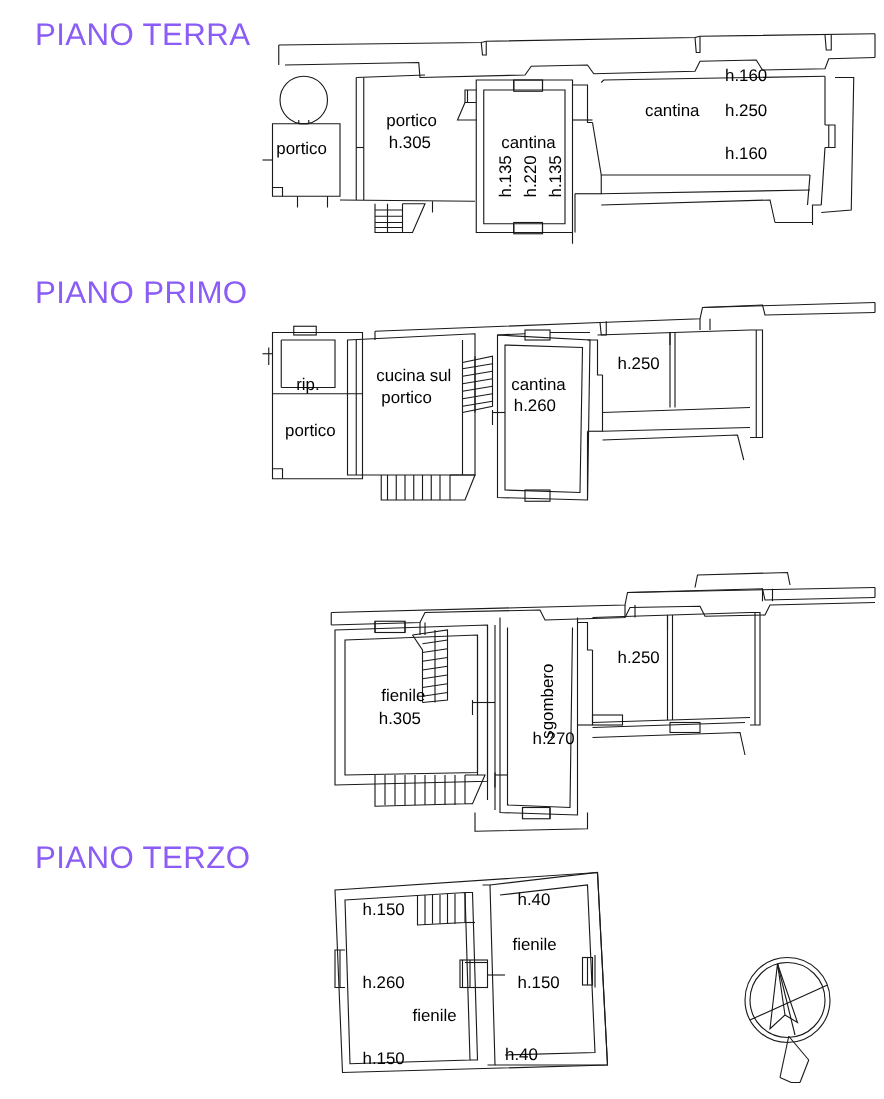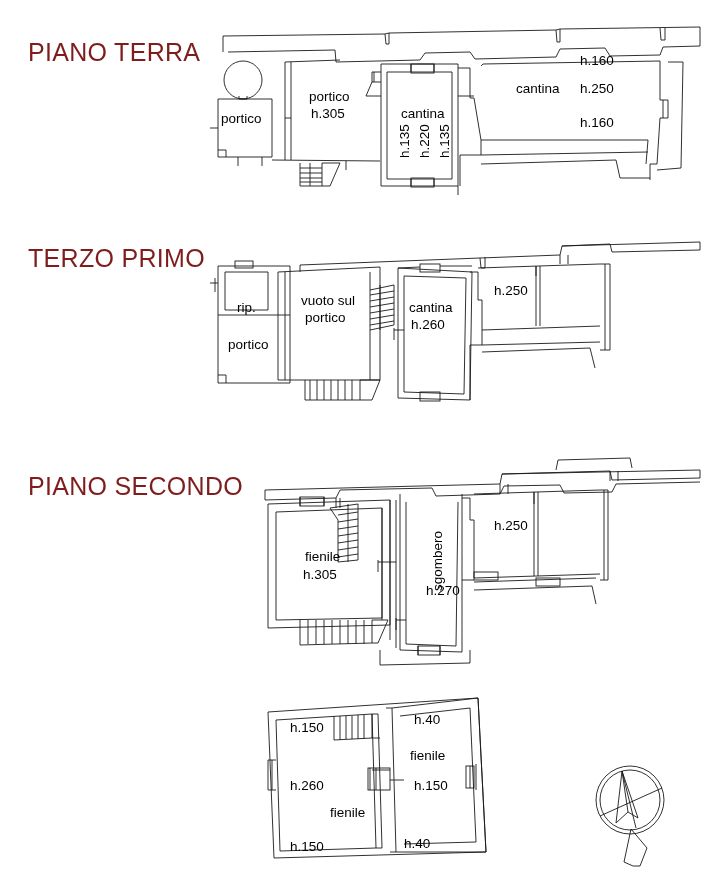--- a/index.html
+++ b/index.html
@@ -18,23 +18,22 @@
     height: 879px;
     background: #ffffff;
     overflow: hidden;
   }
   .floor-title {
     position: absolute;
     font-family: "Liberation Sans", sans-serif;
     font-size: 25px;
     font-weight: 400;
     letter-spacing: 0.3px;
-    color: #7f1d1d;
+    color: #8b5cf6;
     white-space: nowrap;
-    margin-top: 24px;
   }
   .plan-svg {
     position: absolute;
     left: 0;
     top: 0;
     width: 707px;
     height: 879px;
     pointer-events: none;
   }
   .lbl {
@@ -49,22 +48,22 @@
     transform: rotate(-90deg);
     transform-origin: left top;
   }
 </style>
 </head>
 <body>
 
 <div id="page">
 
   <div class="floor-title" style="left:28px; top:14px;">PIANO TERRA</div>
-  <div class="floor-title" style="left:28px; top:220px;">TERZO PRIMO</div>
-  <div class="floor-title" style="left:28px; top:448px;">PIANO SECONDO</div>
+  <div class="floor-title" style="left:28px; top:220px;">PIANO PRIMO</div>
+  <div class="floor-title" style="left:28px; top:672px;">PIANO TERZO</div>
 
   <svg class="plan-svg" viewBox="0 0 707 879">
     <g fill="none" stroke="#1a1a1a" stroke-width="0.9" stroke-linejoin="miter" stroke-linecap="butt">
 
       <g>
 
         <path d="M223,36 L385,34 L389,33 L556,30 L560,29 L700,27"></path>
         <path d="M223,36 L223,52"></path>
         <path d="M385,34 L386,44 L389,44 L389,33"></path>
         <path d="M556,30 L557,42 L560,42 L560,29"></path>
@@ -291,21 +290,21 @@
 
   <div class="lbl" style="left:580px; top:53px;">h.160</div>
   <div class="lbl" style="left:580px; top:115px;">h.160</div>
 
   <div class="lbl rot90" style="left:397px; top:158px;">h.135</div>
   <div class="lbl rot90" style="left:417px; top:158px;">h.220</div>
   <div class="lbl rot90" style="left:437px; top:158px;">h.135</div>
 
   <div class="lbl" style="left:237px; top:300px;">rip.</div>
 
-  <div class="lbl" style="left:301px; top:293px;">vuoto sul</div>
+  <div class="lbl" style="left:301px; top:293px;">cucina sul</div>
   <div class="lbl" style="left:305px; top:310px;">portico</div>
 
   <div class="lbl" style="left:228px; top:337px;">portico</div>
 
   <div class="lbl" style="left:409px; top:300px;">cantina</div>
   <div class="lbl" style="left:411px; top:317px;">h.260</div>
 
   <div class="lbl" style="left:494px; top:283px;">h.250</div>
 
   <div class="lbl" style="left:305px; top:549px;">fienile</div>

